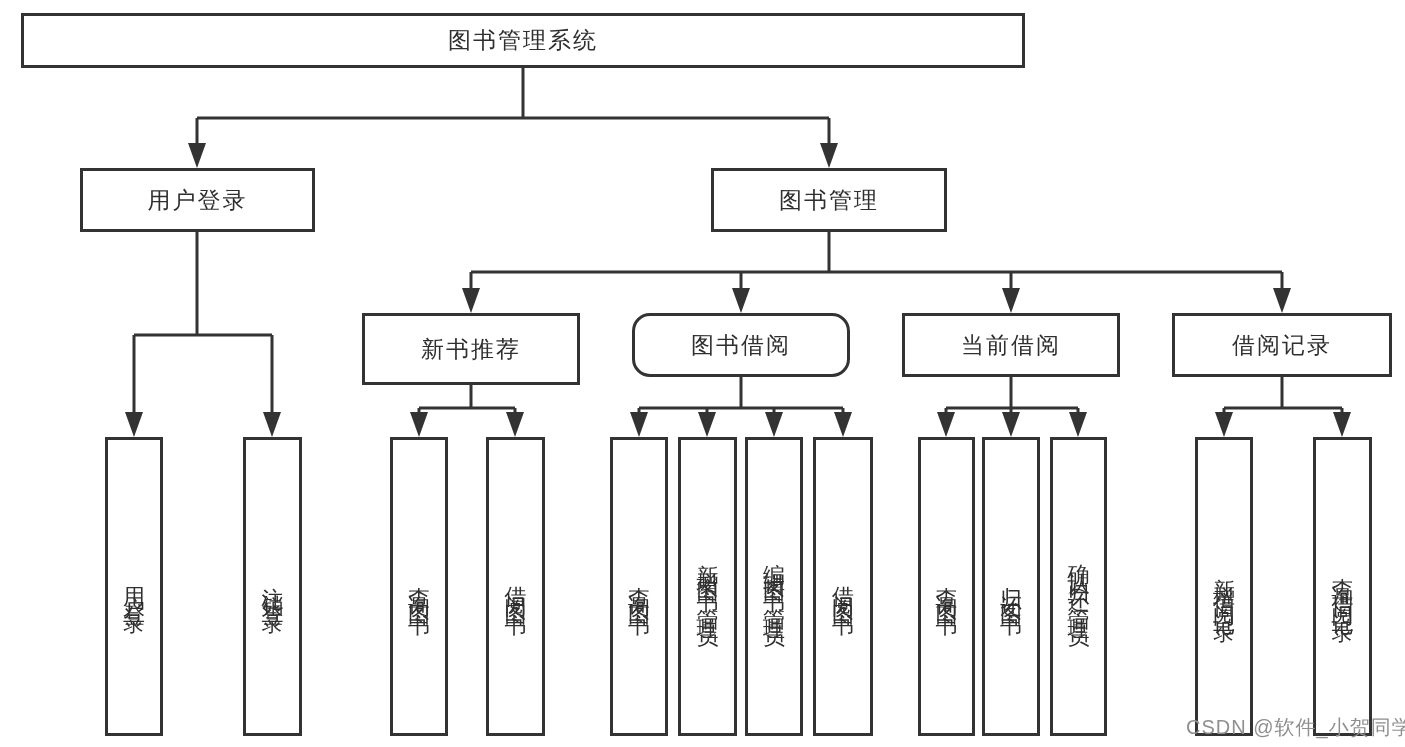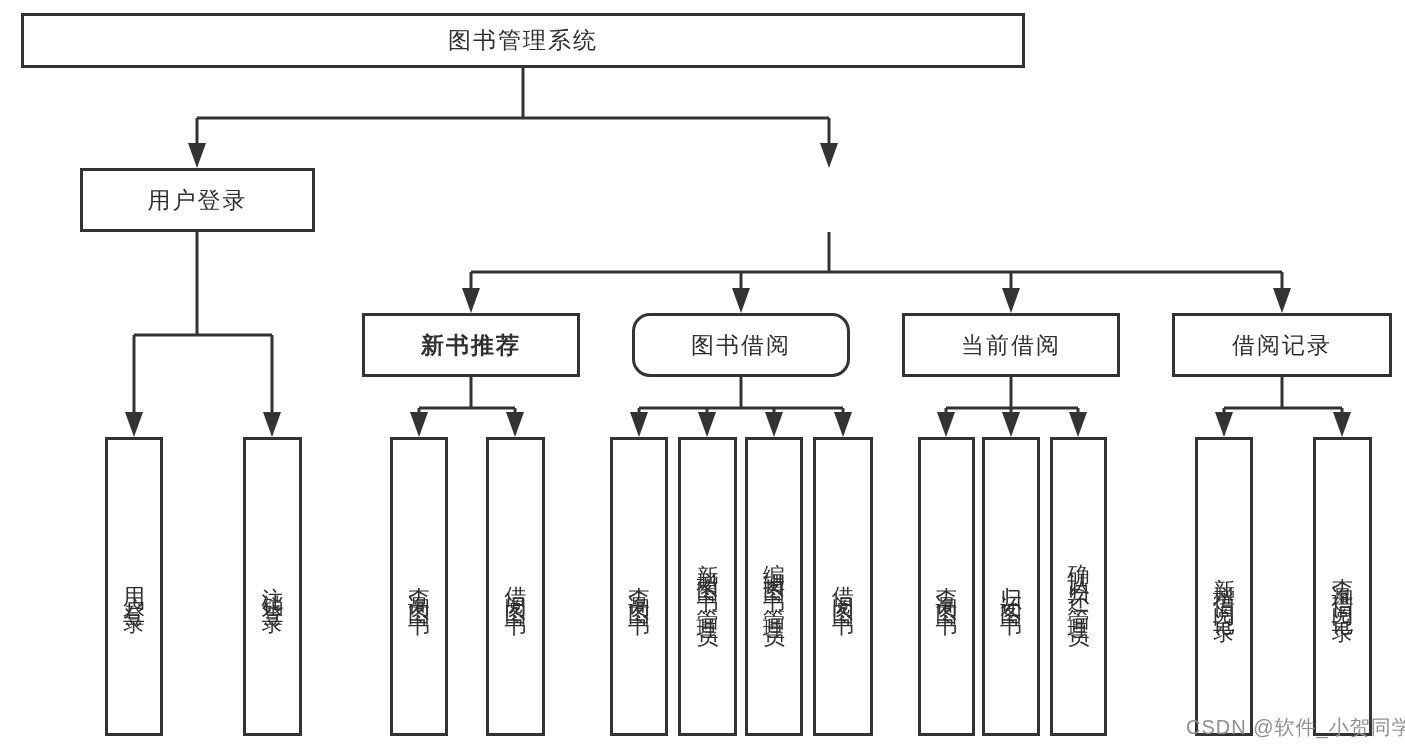--- a/index.html
+++ b/index.html
@@ -84,22 +84,23 @@
       <path d="M 1224 408 H 1342" stroke="#333333" stroke-width="3" fill="none"></path>
       <path d="M 1224 408 V 425" stroke="#333333" stroke-width="3" fill="none"></path>
       <polygon points="1215,412 1233,412 1224,437" fill="#333333"></polygon>
       <path d="M 1342 408 V 425" stroke="#333333" stroke-width="3" fill="none"></path>
       <polygon points="1333,412 1351,412 1342,437" fill="#333333"></polygon>
     </svg>
 
   <div class="hbox" style="left:21px; top:13px; width:1004px; height:55px;">图书管理系统</div>
 
   <div class="hbox" style="left:80px; top:168px; width:235px; height:64px;">用户登录</div>
+  <div class="hbox" style="left:711px; top:168px; width:236px; height:64px;">图书管理</div>
 
-  <div class="hbox" style="left:362px; top:313px; width:218px; height:64px;font-weight:bold;">新书推荐</div>
+  <div class="hbox" style="left:362px; top:313px; width:218px; height:72px;">新书推荐</div>
   <div class="hbox" style="left:632px; top:313px; width:218px; height:64px;border-radius:18px;">图书借阅</div>
   <div class="hbox" style="left:902px; top:313px; width:218px; height:64px;font-family:Liberation Serif, serif;">当前借阅</div>
   <div class="hbox" style="left:1172px; top:313px; width:220px; height:64px;">借阅记录</div>
 
   <div class="vbox" style="left:105px; top:437px; width:58px; height:299px;">
     <span class="vlabel">用户登录</span>
   </div>
   <div class="vbox" style="left:243px; top:437px; width:59px; height:299px;">
     <span class="vlabel">注销登录</span>
   </div>

